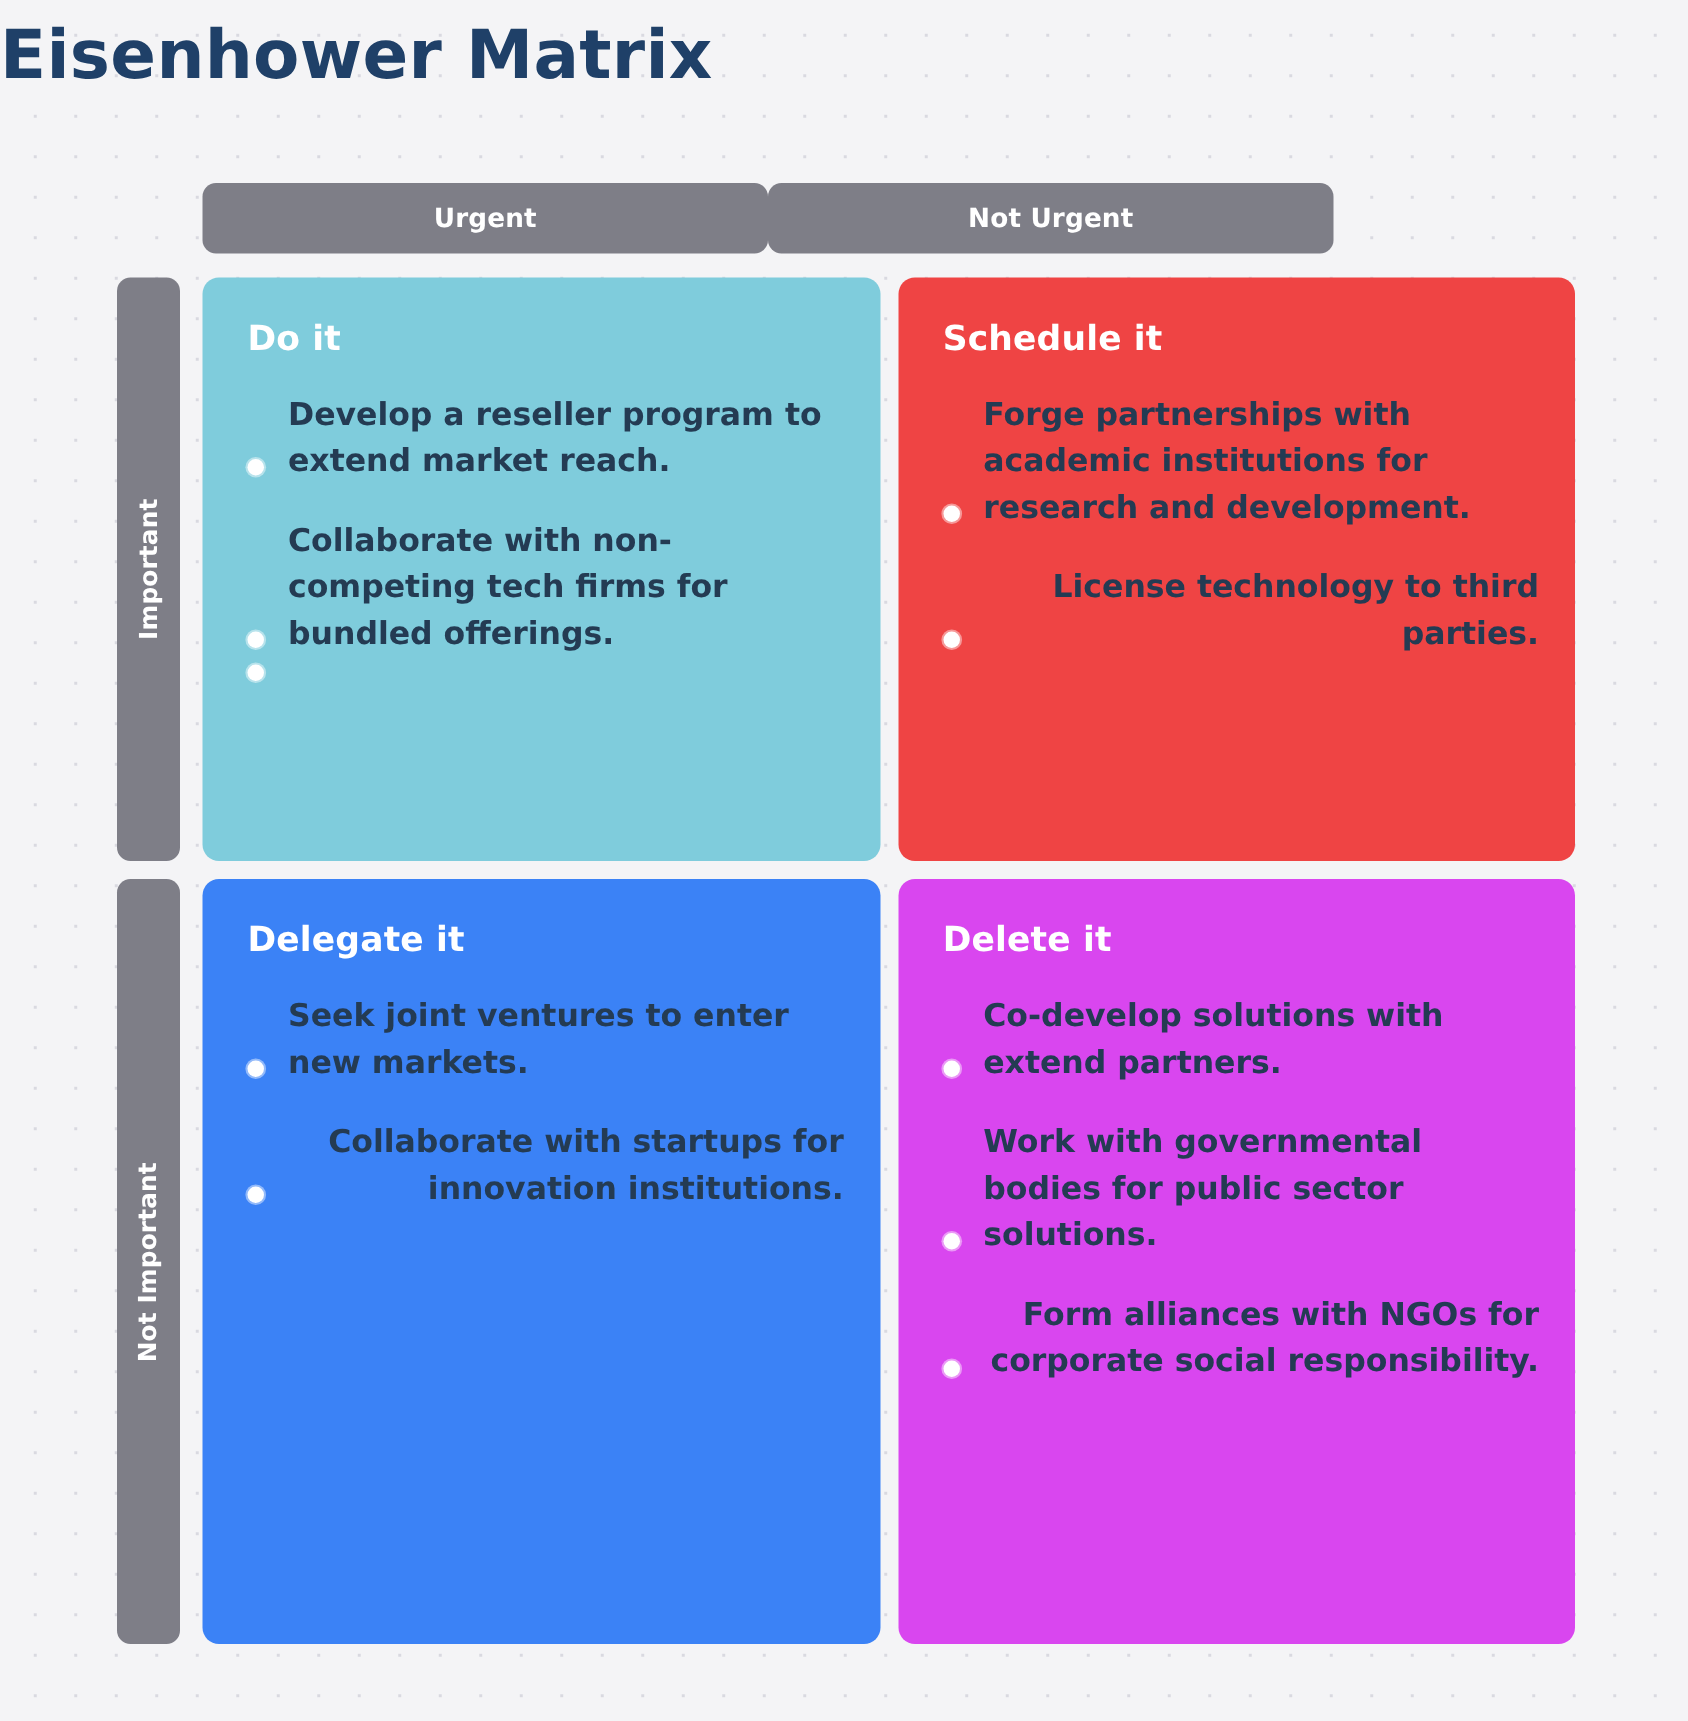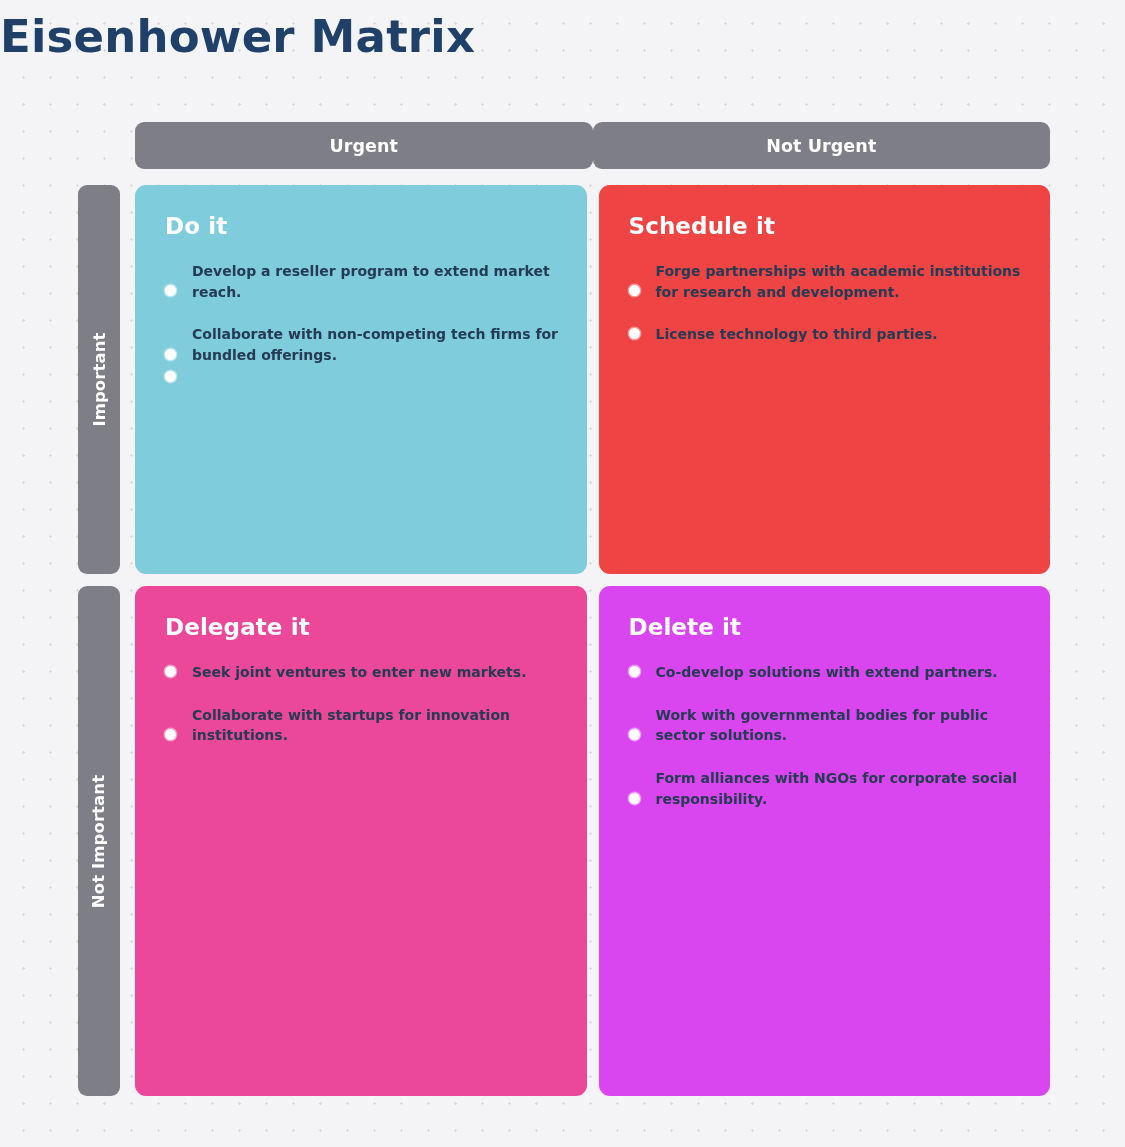--- a/index.html
+++ b/index.html
@@ -38,21 +38,21 @@
     top: 122px;
     width: 972px;
     height: 974px;
   }
 
   
   .col-headers {
     position: absolute;
     left: 57px;
     top: 0;
-    width: 915px;
+    width: 754px;
     height: 47px;
     display: flex;
     gap: 0;
   }
   .col-header {
     flex: 1;
     background: #7e7e87;
     border-radius: 9px;
     color: #ffffff;
     font-size: 17.5px;
@@ -111,43 +111,43 @@
     margin-bottom: 22px;
     letter-spacing: 0.1px;
   }
 
   .task-list { list-style: none; }
 
   .task-item {
     position: relative;
     padding-left: 27px;
     color: #243b53;
-    font-size: 14px;
+    font-size: 21px;
     font-weight: bold;
     line-height: 1.48;
     margin-bottom: 22px;
   }
-  .task-item:last-child { margin-bottom: 0; }
+  .task-item:last-child { margin-bottom: 0; text-align: right; }
 
   
   .task-bullet {
     position: absolute;
     left: 0;
     bottom: 6px;
     width: 11px;
     height: 11px;
     border-radius: 50%;
     background: #ffffff;
     box-shadow: 0 0 0 1.4px rgba(255,255,255,0.45);
   }
 
   
   .q-do       { background: #7fccdc; }
   .q-schedule { background: #ef4444; }
-  .q-delegate { background: #ec4899; }
+  .q-delegate { background: #3b82f6; }
   .q-delete   { background: #d946ef; }
 </style>
 </head>
 <body>
 
 <h1 class="page-title">Eisenhower Matrix</h1>
 
 <div class="matrix">
 
   <div class="col-headers">

